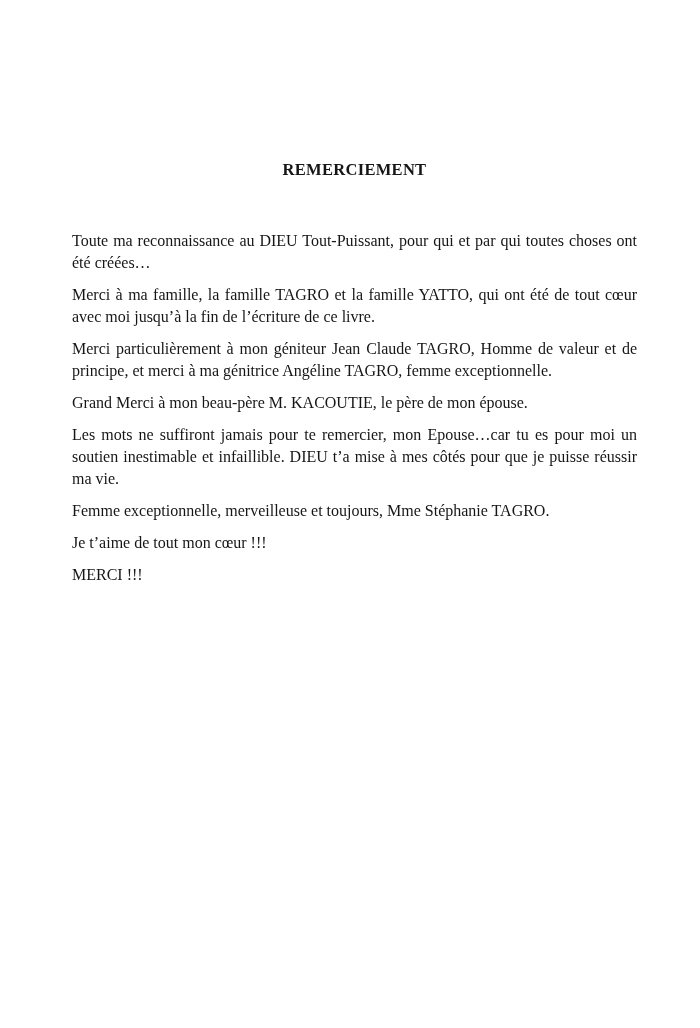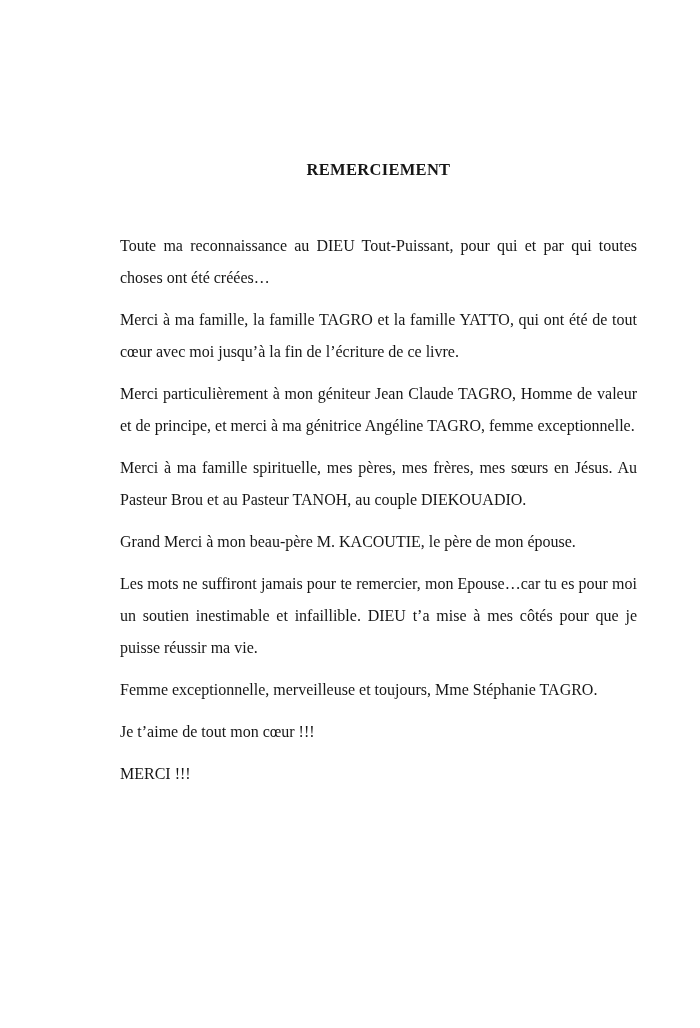--- a/index.html
+++ b/index.html
@@ -16,44 +16,43 @@
     .page {
       position: absolute;
       top: 0;
       left: 0;
       width: 700px;
       height: 1028px;
       box-sizing: border-box;
       background: #ffffff;
       color: #161616;
       font-family: "Liberation Serif", "DejaVu Serif", serif;
-      padding: 158px 63px 0 120px;
+      padding: 158px 63px 0 72px;
     }
     .title {
       margin: 0 0 48px 0;
       text-align: center;
       font-size: 16.5px;
       font-weight: 700;
       line-height: 24px;
       letter-spacing: 0.3px;
     }
     .para {
       margin: 0 0 10px 0;
       font-size: 16px;
-      line-height: 32px;
+      line-height: 22px;
       text-align: justify;
     }
   </style>
 </head>
 <body>
 
 <div class="page">
   <h1 class="title">REMERCIEMENT</h1>
   <p class="para">Toute ma reconnaissance au DIEU Tout-Puissant, pour qui et par qui toutes choses ont été créées…</p>
   <p class="para">Merci à ma famille, la famille TAGRO et la famille YATTO, qui ont été de tout cœur avec moi jusqu’à la fin de l’écriture de ce livre.</p>
   <p class="para">Merci particulièrement à mon géniteur Jean Claude TAGRO, Homme de valeur et de principe, et merci à ma génitrice Angéline TAGRO, femme exceptionnelle.</p>
-  <p class="para">Merci à ma famille spirituelle, mes pères, mes frères, mes sœurs en Jésus. Au Pasteur Brou et au Pasteur TANOH, au couple DIEKOUADIO.</p>
   <p class="para">Grand Merci à mon beau-père M. KACOUTIE, le père de mon épouse.</p>
   <p class="para">Les mots ne suffiront jamais pour te remercier, mon Epouse…car tu es pour moi un soutien inestimable et infaillible. DIEU t’a mise à mes côtés pour que je puisse réussir ma vie.</p>
   <p class="para">Femme exceptionnelle, merveilleuse et toujours, Mme Stéphanie TAGRO.</p>
   <p class="para">Je t’aime de tout mon cœur !!!</p>
   <p class="para">MERCI !!!</p>
 </div>
 
 </body></html>

